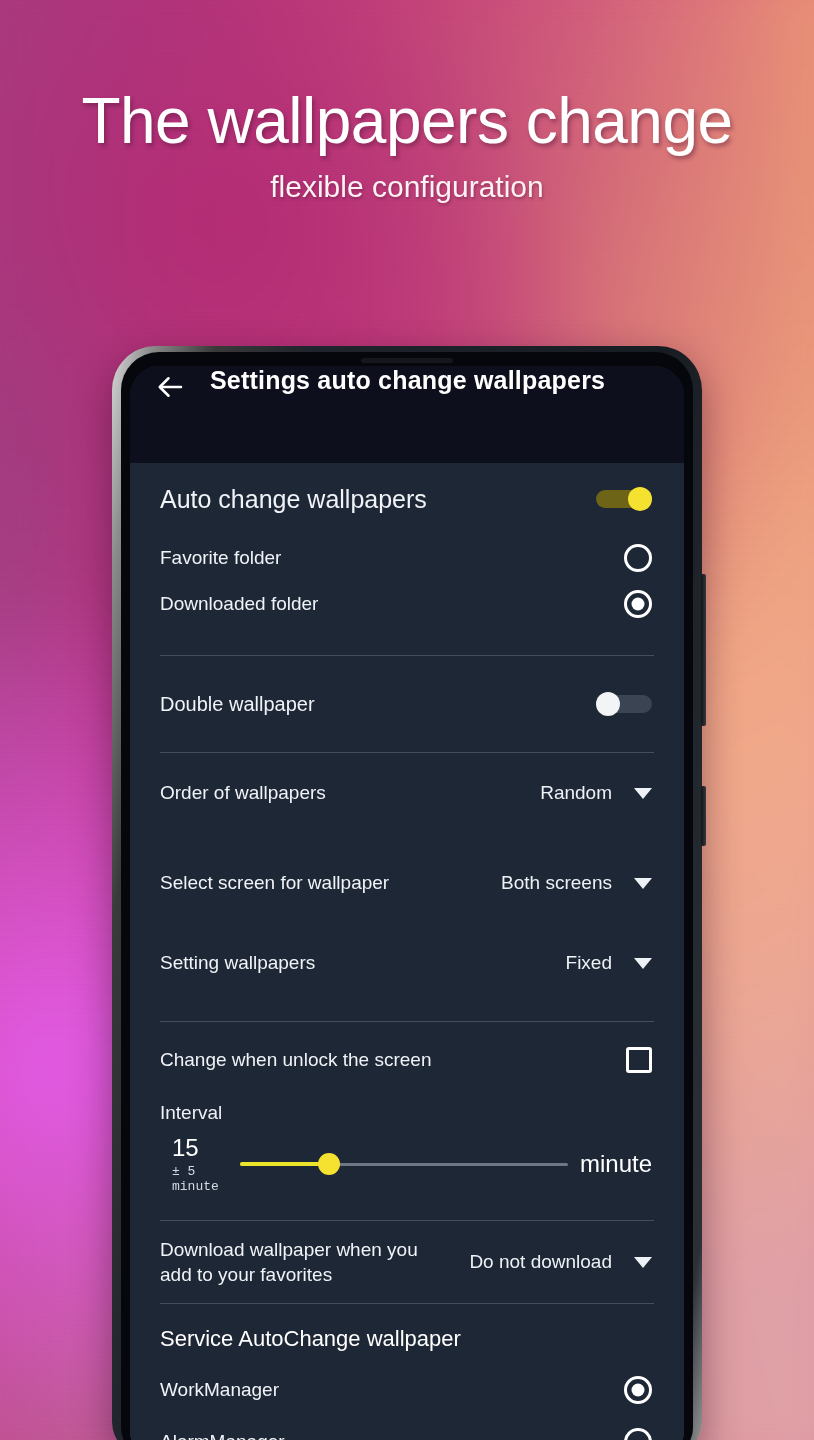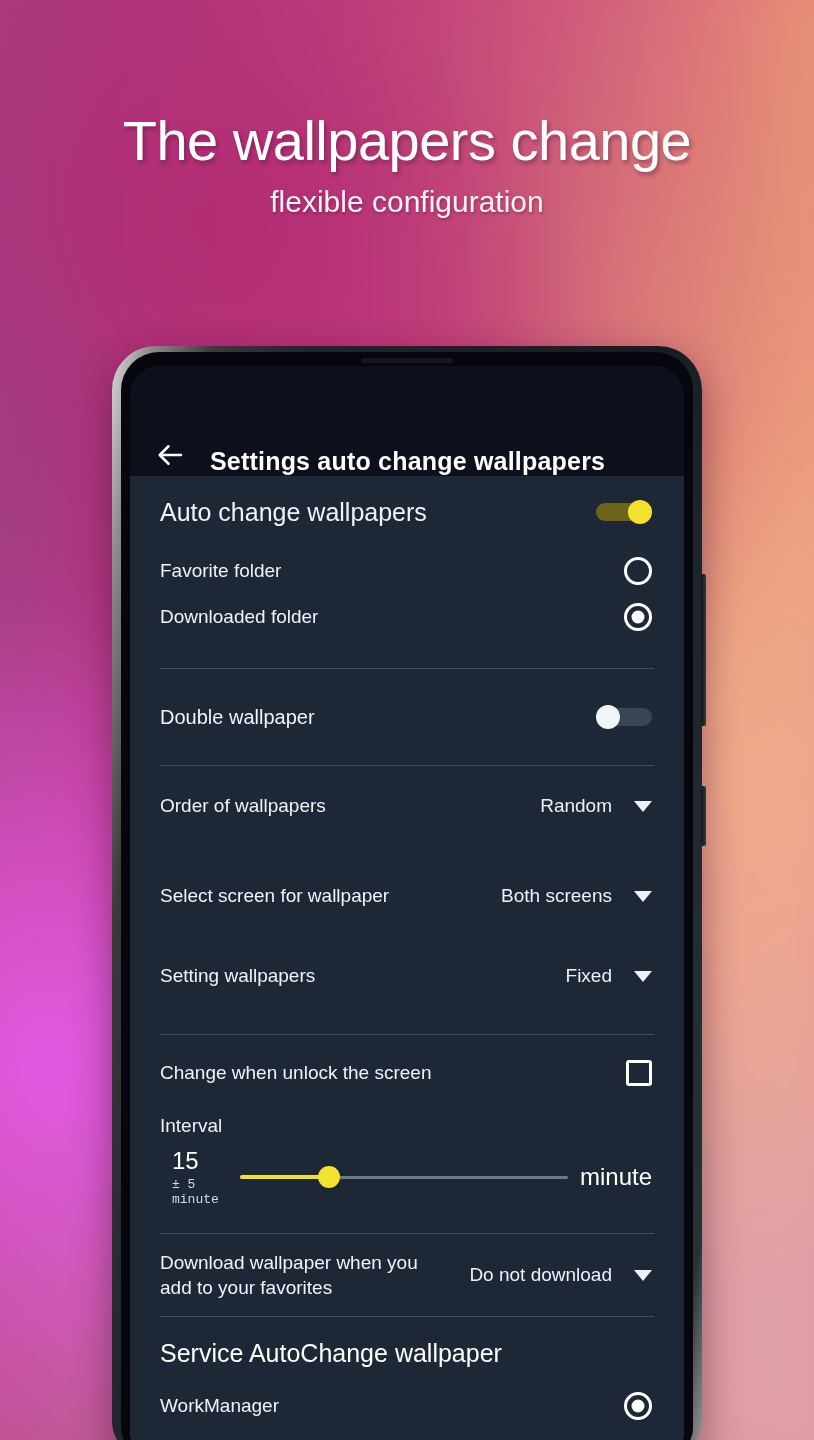--- a/index.html
+++ b/index.html
@@ -29,22 +29,22 @@
   #bg-grain {
     position:absolute; inset:0;
     background-image:
       repeating-linear-gradient(0deg, rgba(255,255,255,.02) 0 1px, rgba(0,0,0,.02) 1px 2px);
     opacity:.55;
   }
 
   
   #hero { position:absolute; top:0; left:0; width:814px; text-align:center; }
   #hero-title {
-    margin-top:108px;
-    font-size:56px; font-weight:400; color:#ffffff; letter-spacing:-0.5px;
+    margin-top:84px;
+    font-size:64px; font-weight:400; color:#ffffff; letter-spacing:-0.5px;
     text-shadow:2px 3px 4px rgba(80,20,50,.45);
   }
   #hero-sub {
     margin-top:12px;
     font-size:30px; font-weight:400; color:#fdf2f3;
     text-shadow:1px 2px 3px rgba(80,20,50,.40);
   }
 
   
   #phone {
@@ -78,22 +78,22 @@
   }
 
   
   #screen {
     position:absolute; left:18px; right:18px; top:20px; bottom:0;
     border-radius:30px 30px 24px 24px;
     overflow:hidden;
     background:#1e2735;
   }
   .appbar {
-    height:110px; background:#0d0f1c;
-    display:flex; align-items:flex-end; padding:0 0 0 20px;
+    height:97px; background:#0d0f1c;
+    display:flex; align-items:flex-start; padding:0 0 0 20px;
   }
   .back-icon { width:42px; height:42px; display:flex; align-items:center; justify-content:center; cursor:pointer; }
   .back-icon svg { width:30px; height:30px; }
   .appbar-title {
     margin-left:18px; font-size:25px; font-weight:700; color:#ffffff; letter-spacing:.2px;
   }
 
   .content { background:#1e2735; padding:0 0 0 0; height:100%; }
 
   .row {
@@ -152,21 +152,21 @@
   .slider-track-wrap { flex:1; position:relative; height:26px; margin:0 12px 0 6px; display:flex; align-items:center; }
   .slider-track { position:absolute; left:0; right:0; height:3px; background:#6d7886; border-radius:2px; }
   .slider-fill  { position:absolute; left:0; height:4px; background:#ece32b; border-radius:2px; }
   .slider-thumb { position:absolute; width:22px; height:22px; border-radius:50%; background:#f5e12f; transform:translateX(-50%); cursor:pointer; }
   .slider-unit { font-size:24px; color:#ffffff; white-space:nowrap; }
 
   
   .r-select2 { display:flex; align-items:center; justify-content:space-between; padding:16px 32px 16px 30px; }
   .r-select2 .row-label { font-size:19px; line-height:1.32; max-width:290px; }
 
-  .section-head { padding:22px 30px 12px 30px; font-size:25px; color:#ffffff; }
+  .section-head { padding:22px 30px 12px 30px; font-size:22px; color:#ffffff; }
 </style>
 </head>
 <body>
 
 <div id="backdrop">
   <div id="bg-base"></div>
   <div id="bg-grain"></div>
 </div>
 
 <div id="hero">

